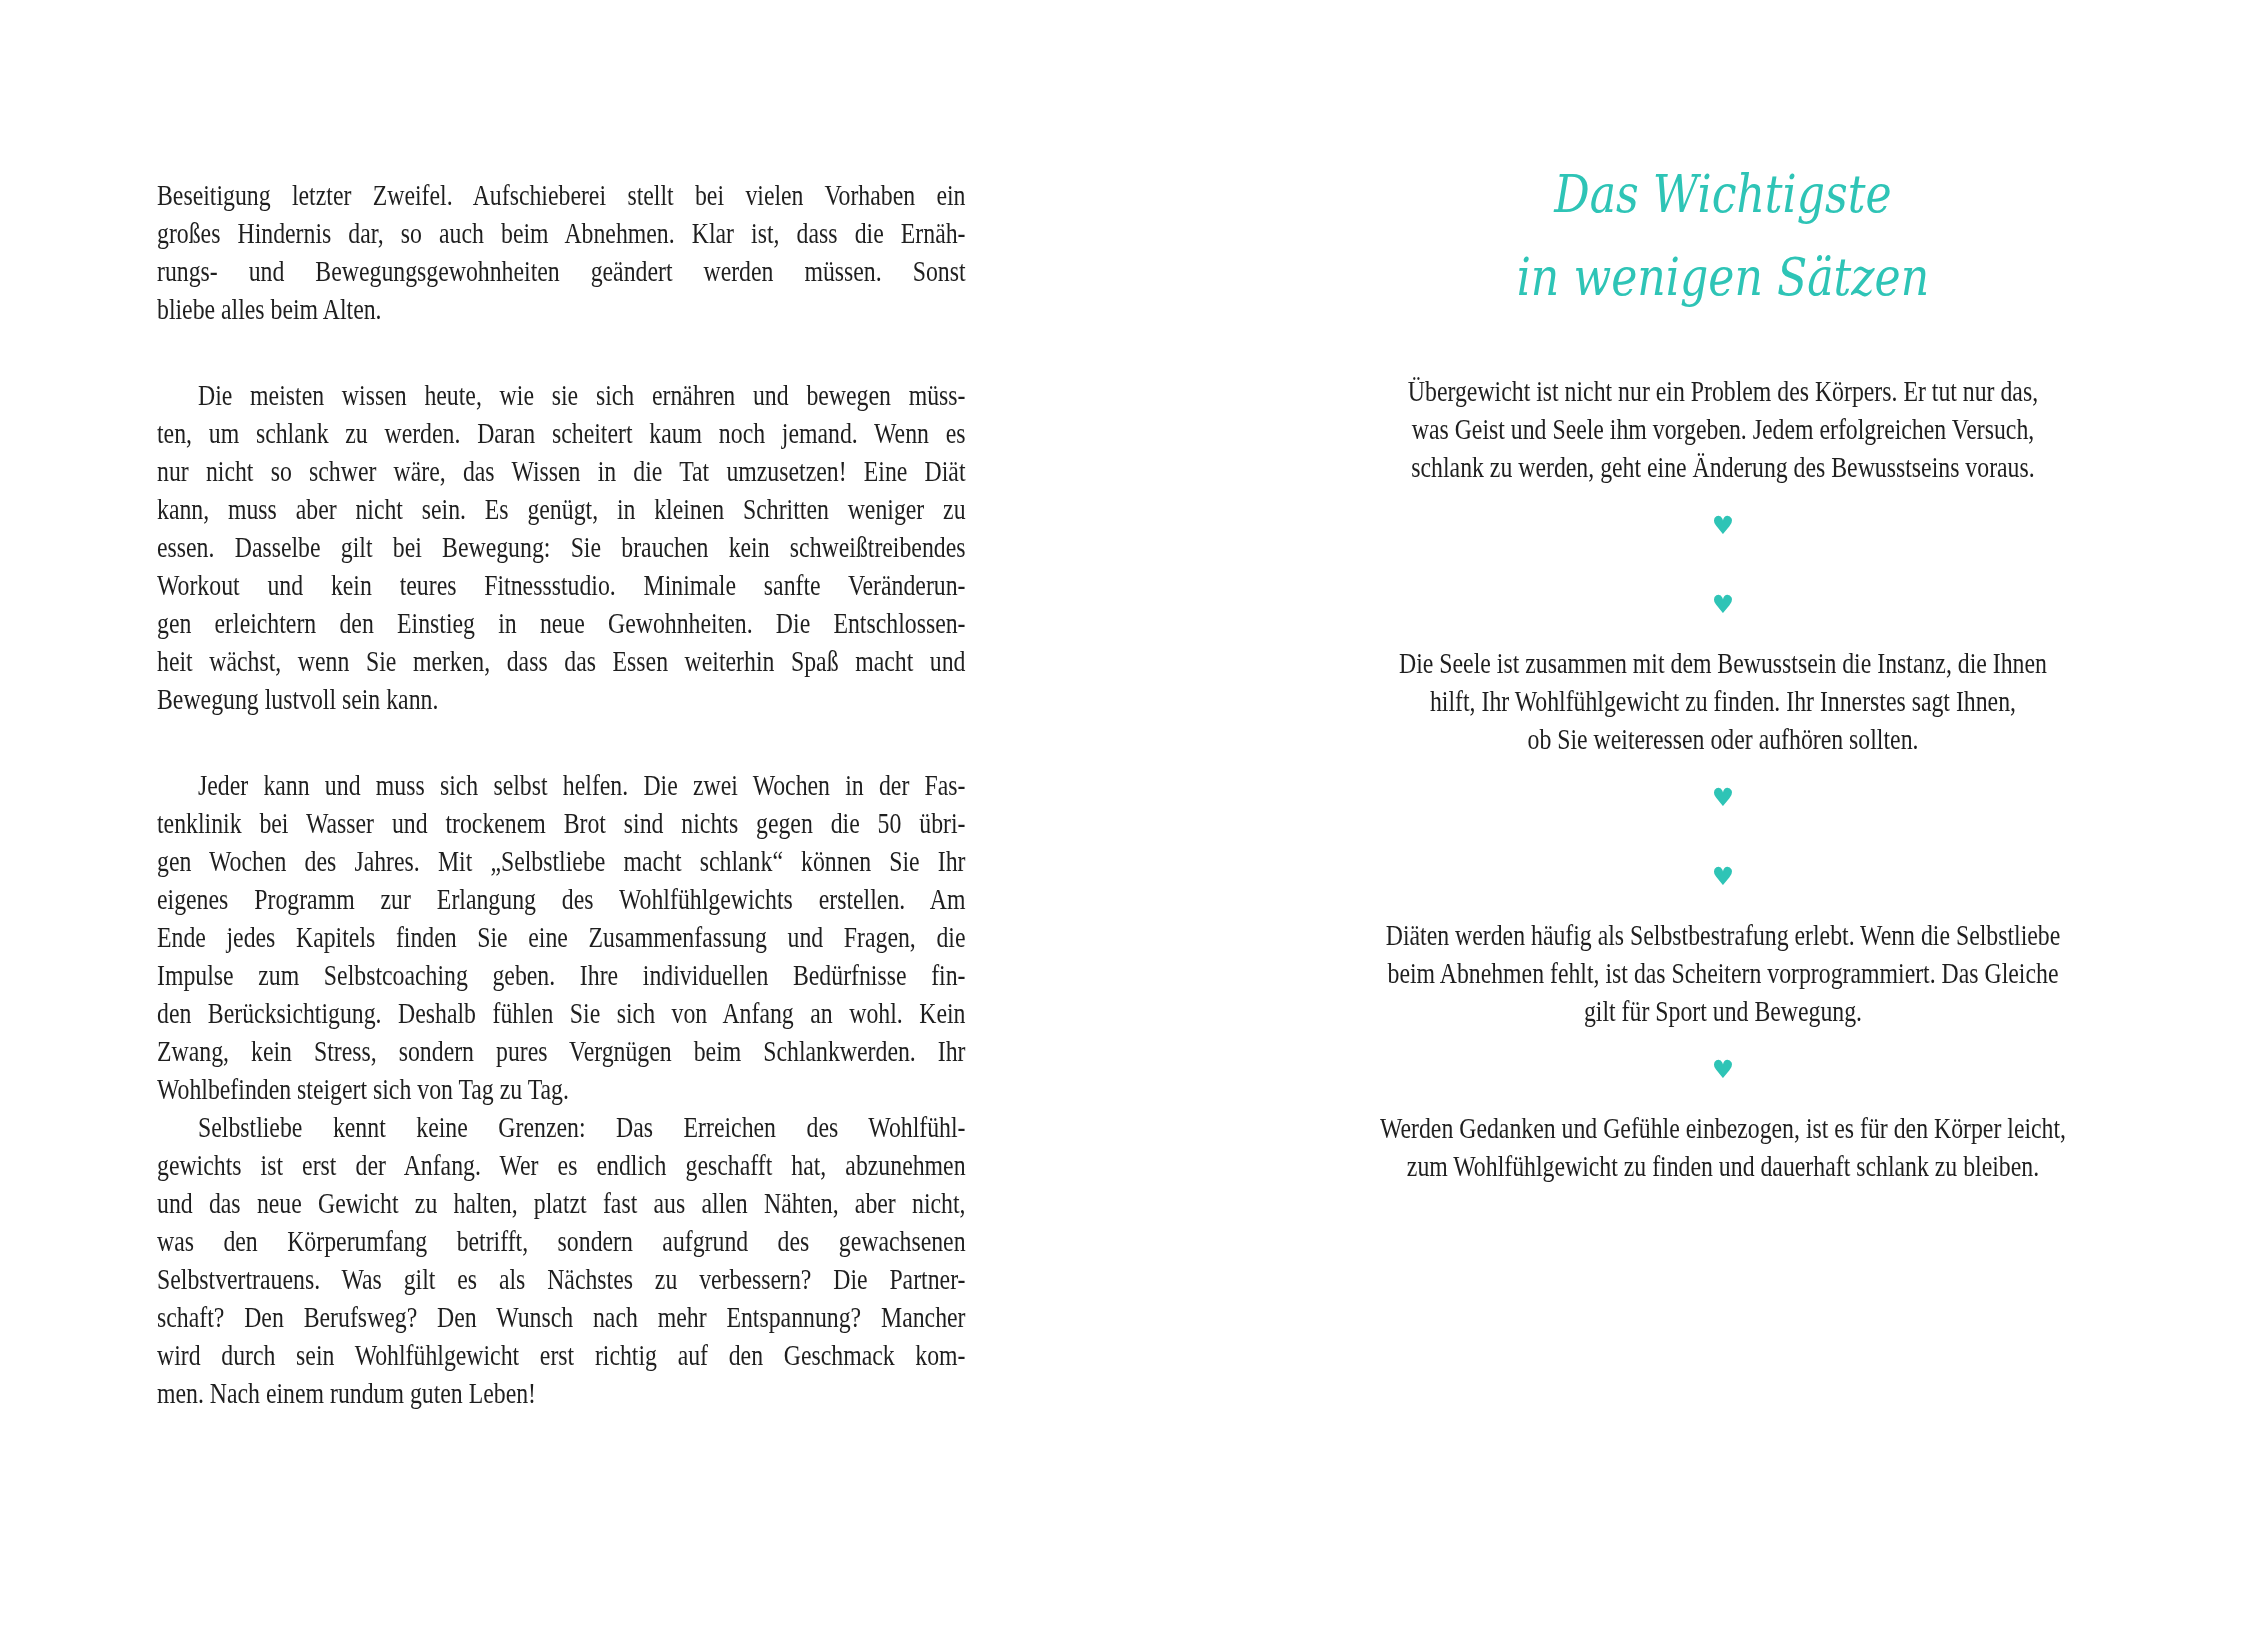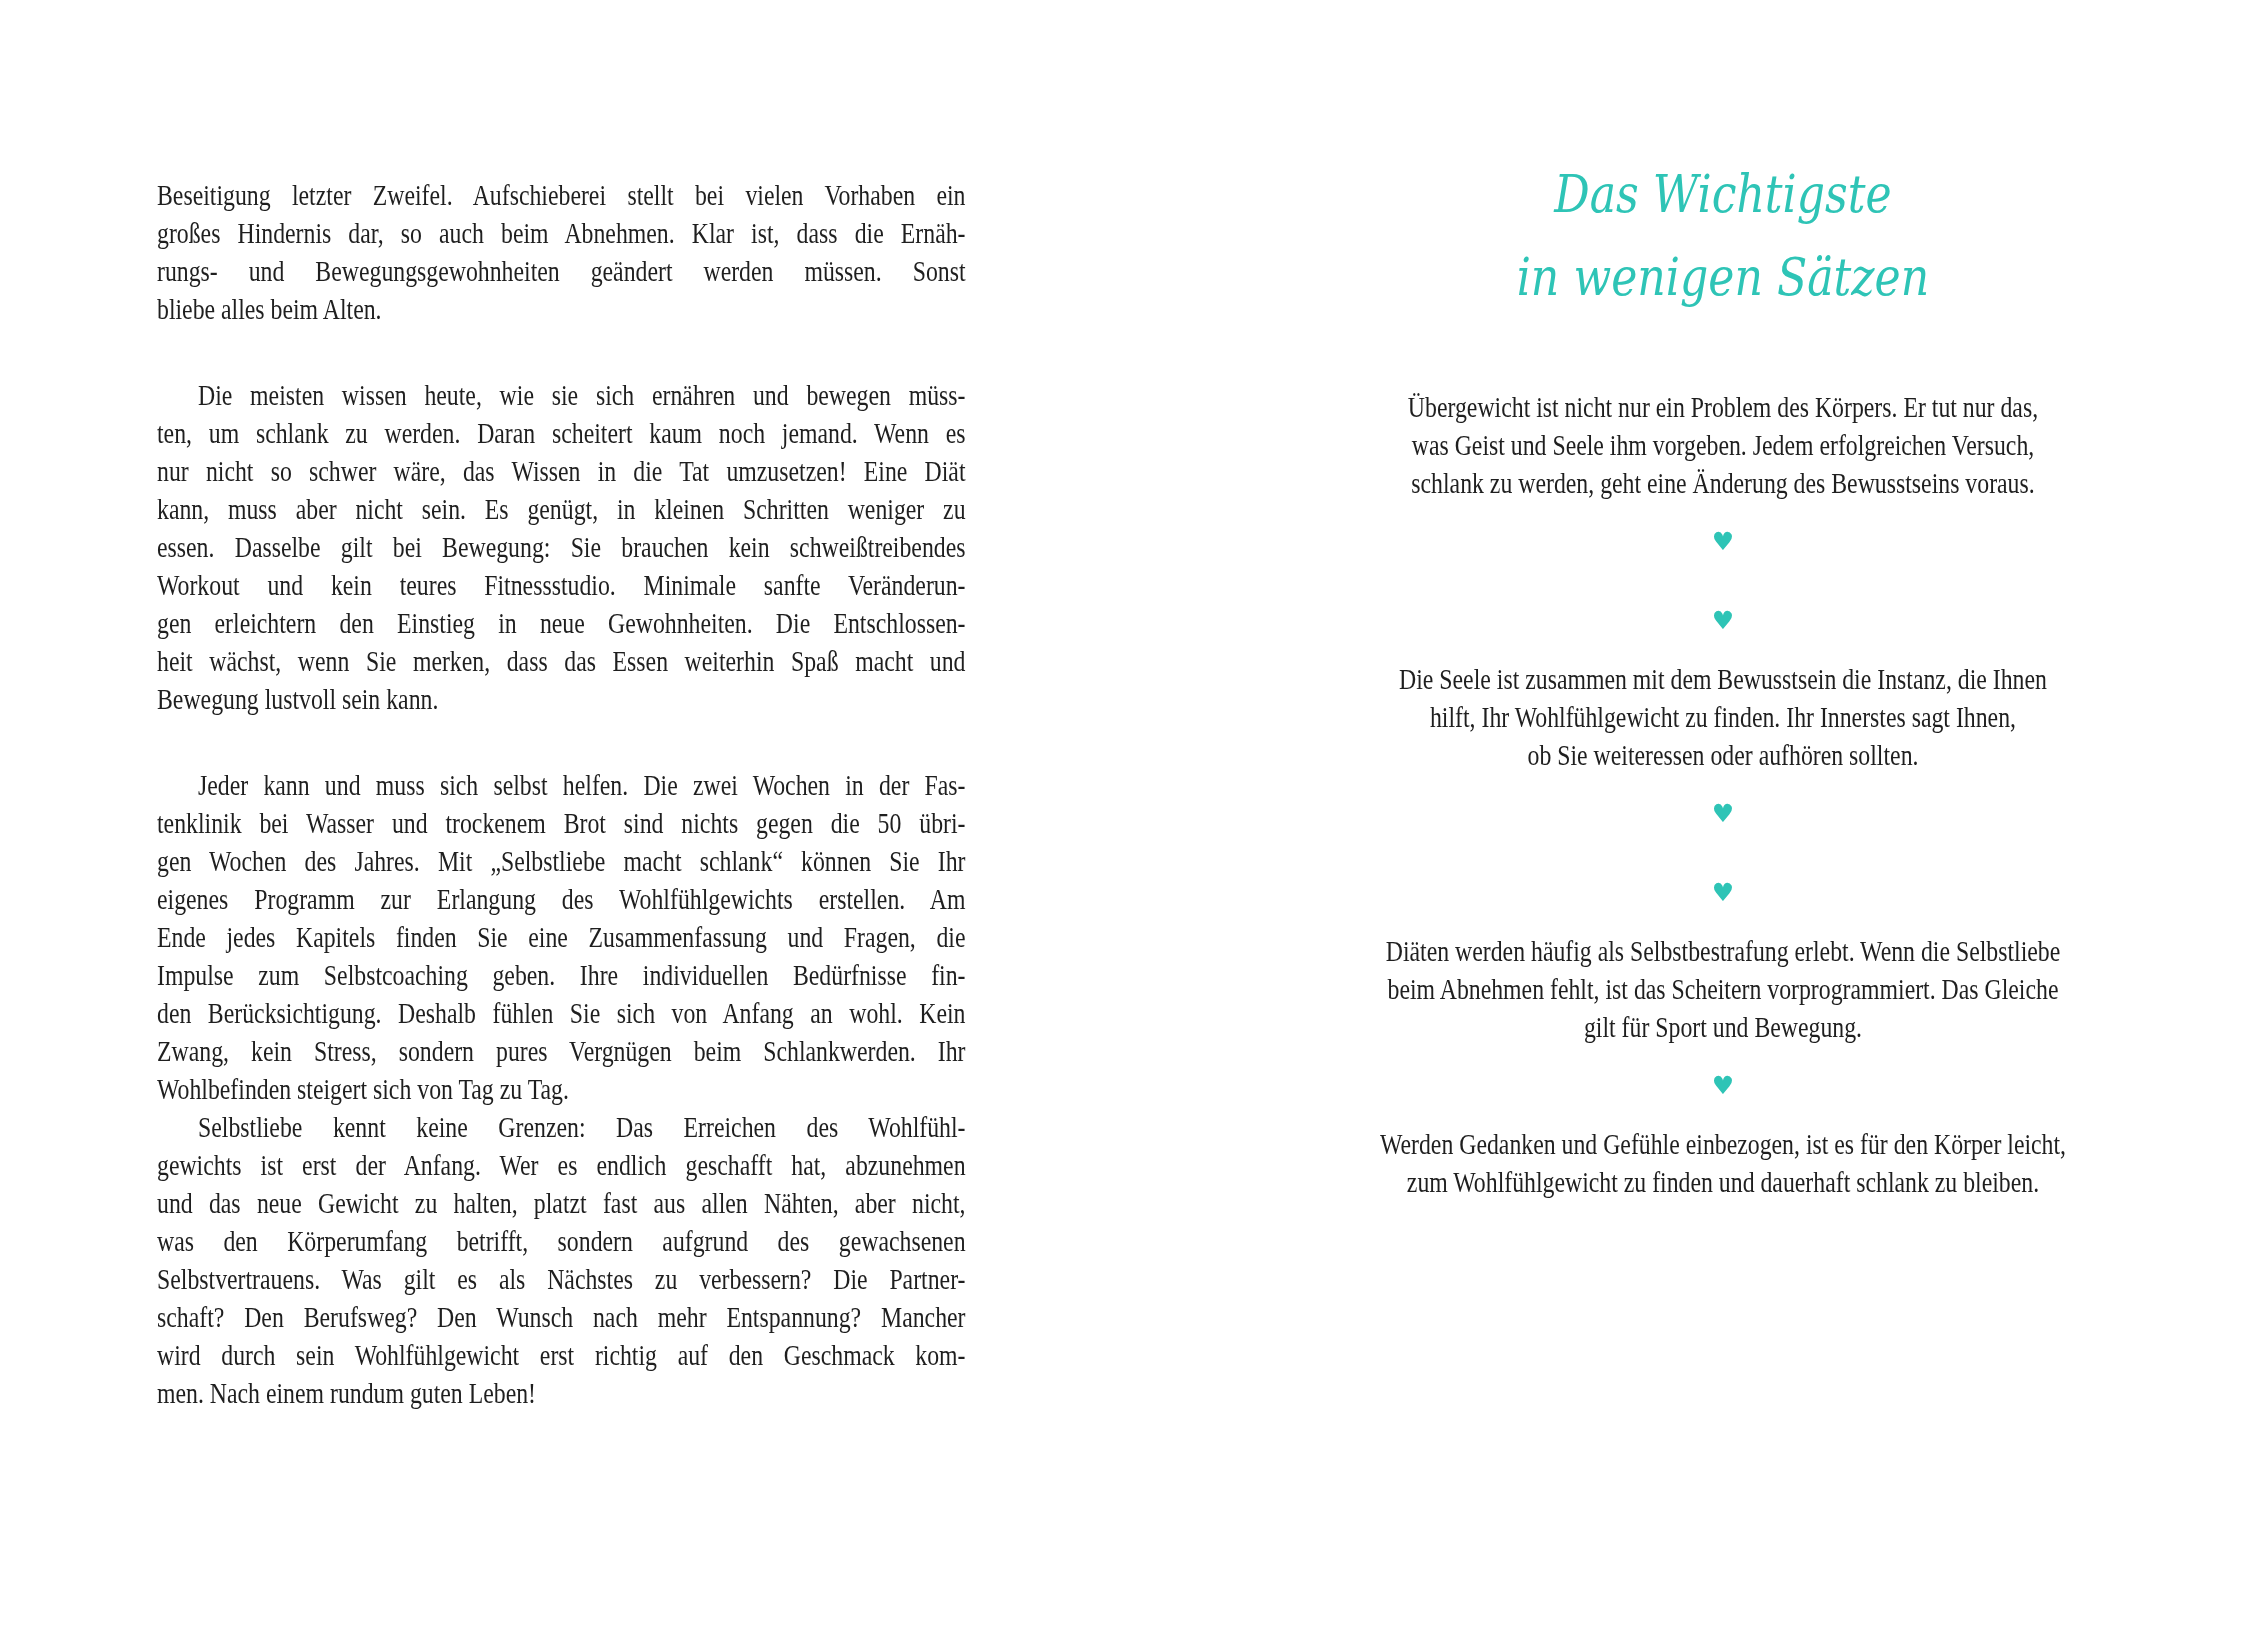--- a/index.html
+++ b/index.html
@@ -18,21 +18,21 @@
   }
   .line.last{text-align-last:left;}
   .line.indent{padding-left:50px;}
   
   .title{
     position:absolute;left:1317px;top:153px;width:812px;text-align:center;
     color:var(--accent,#2ec4b6);font-family:"DejaVu Serif",serif;font-style:italic;
     font-size:52px;line-height:83px;
   }
   .title-inner{width:990px;margin-left:-89px;transform:scaleX(0.85);transform-origin:50% 0;}
-  .right-col{position:absolute;left:1317px;top:388px;width:812px;}
+  .right-col{position:absolute;left:1317px;top:372px;width:812px;}
   .rline{
     height:38px;line-height:38px;font-size:29px;width:990px;margin-left:-89px;
     transform:scaleX(0.82);transform-origin:50% 50%;text-align:center;
   }
   .heart-sep{height:79px;display:flex;align-items:center;justify-content:center;}
   .heart-sep .heart{
     font-family:"DejaVu Sans",sans-serif;color:var(--accent,#2ec4b6);
     font-size:25px;line-height:1;
   }
   

